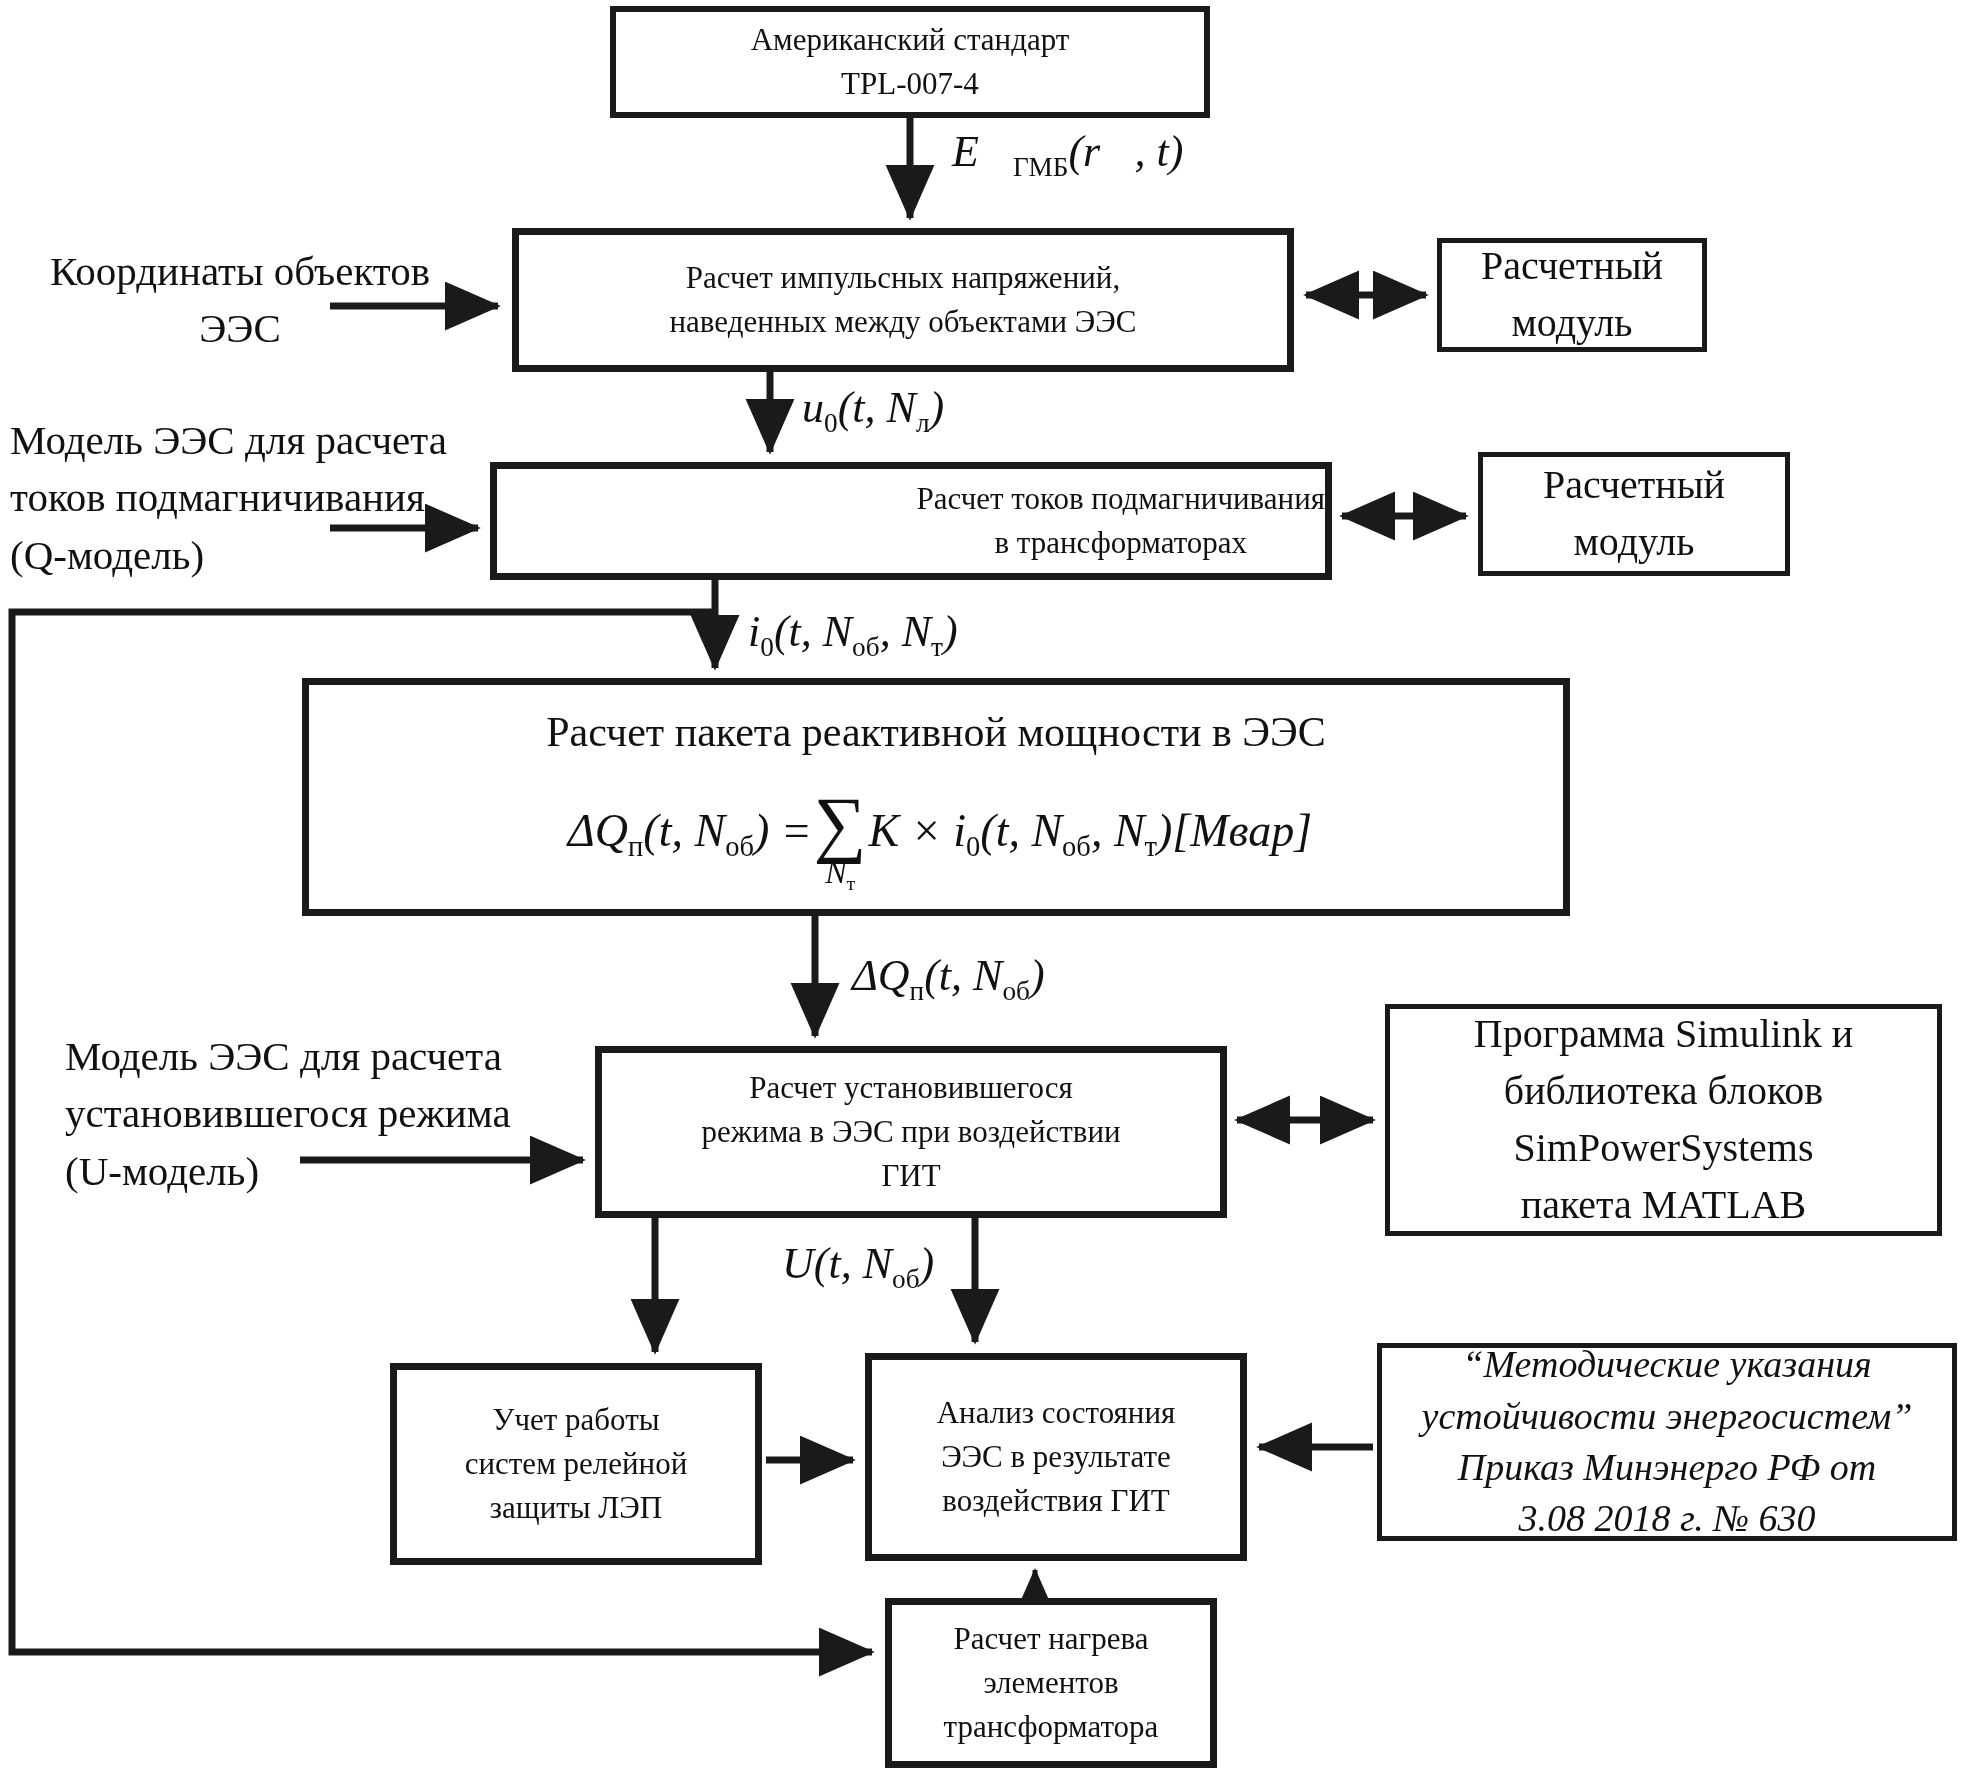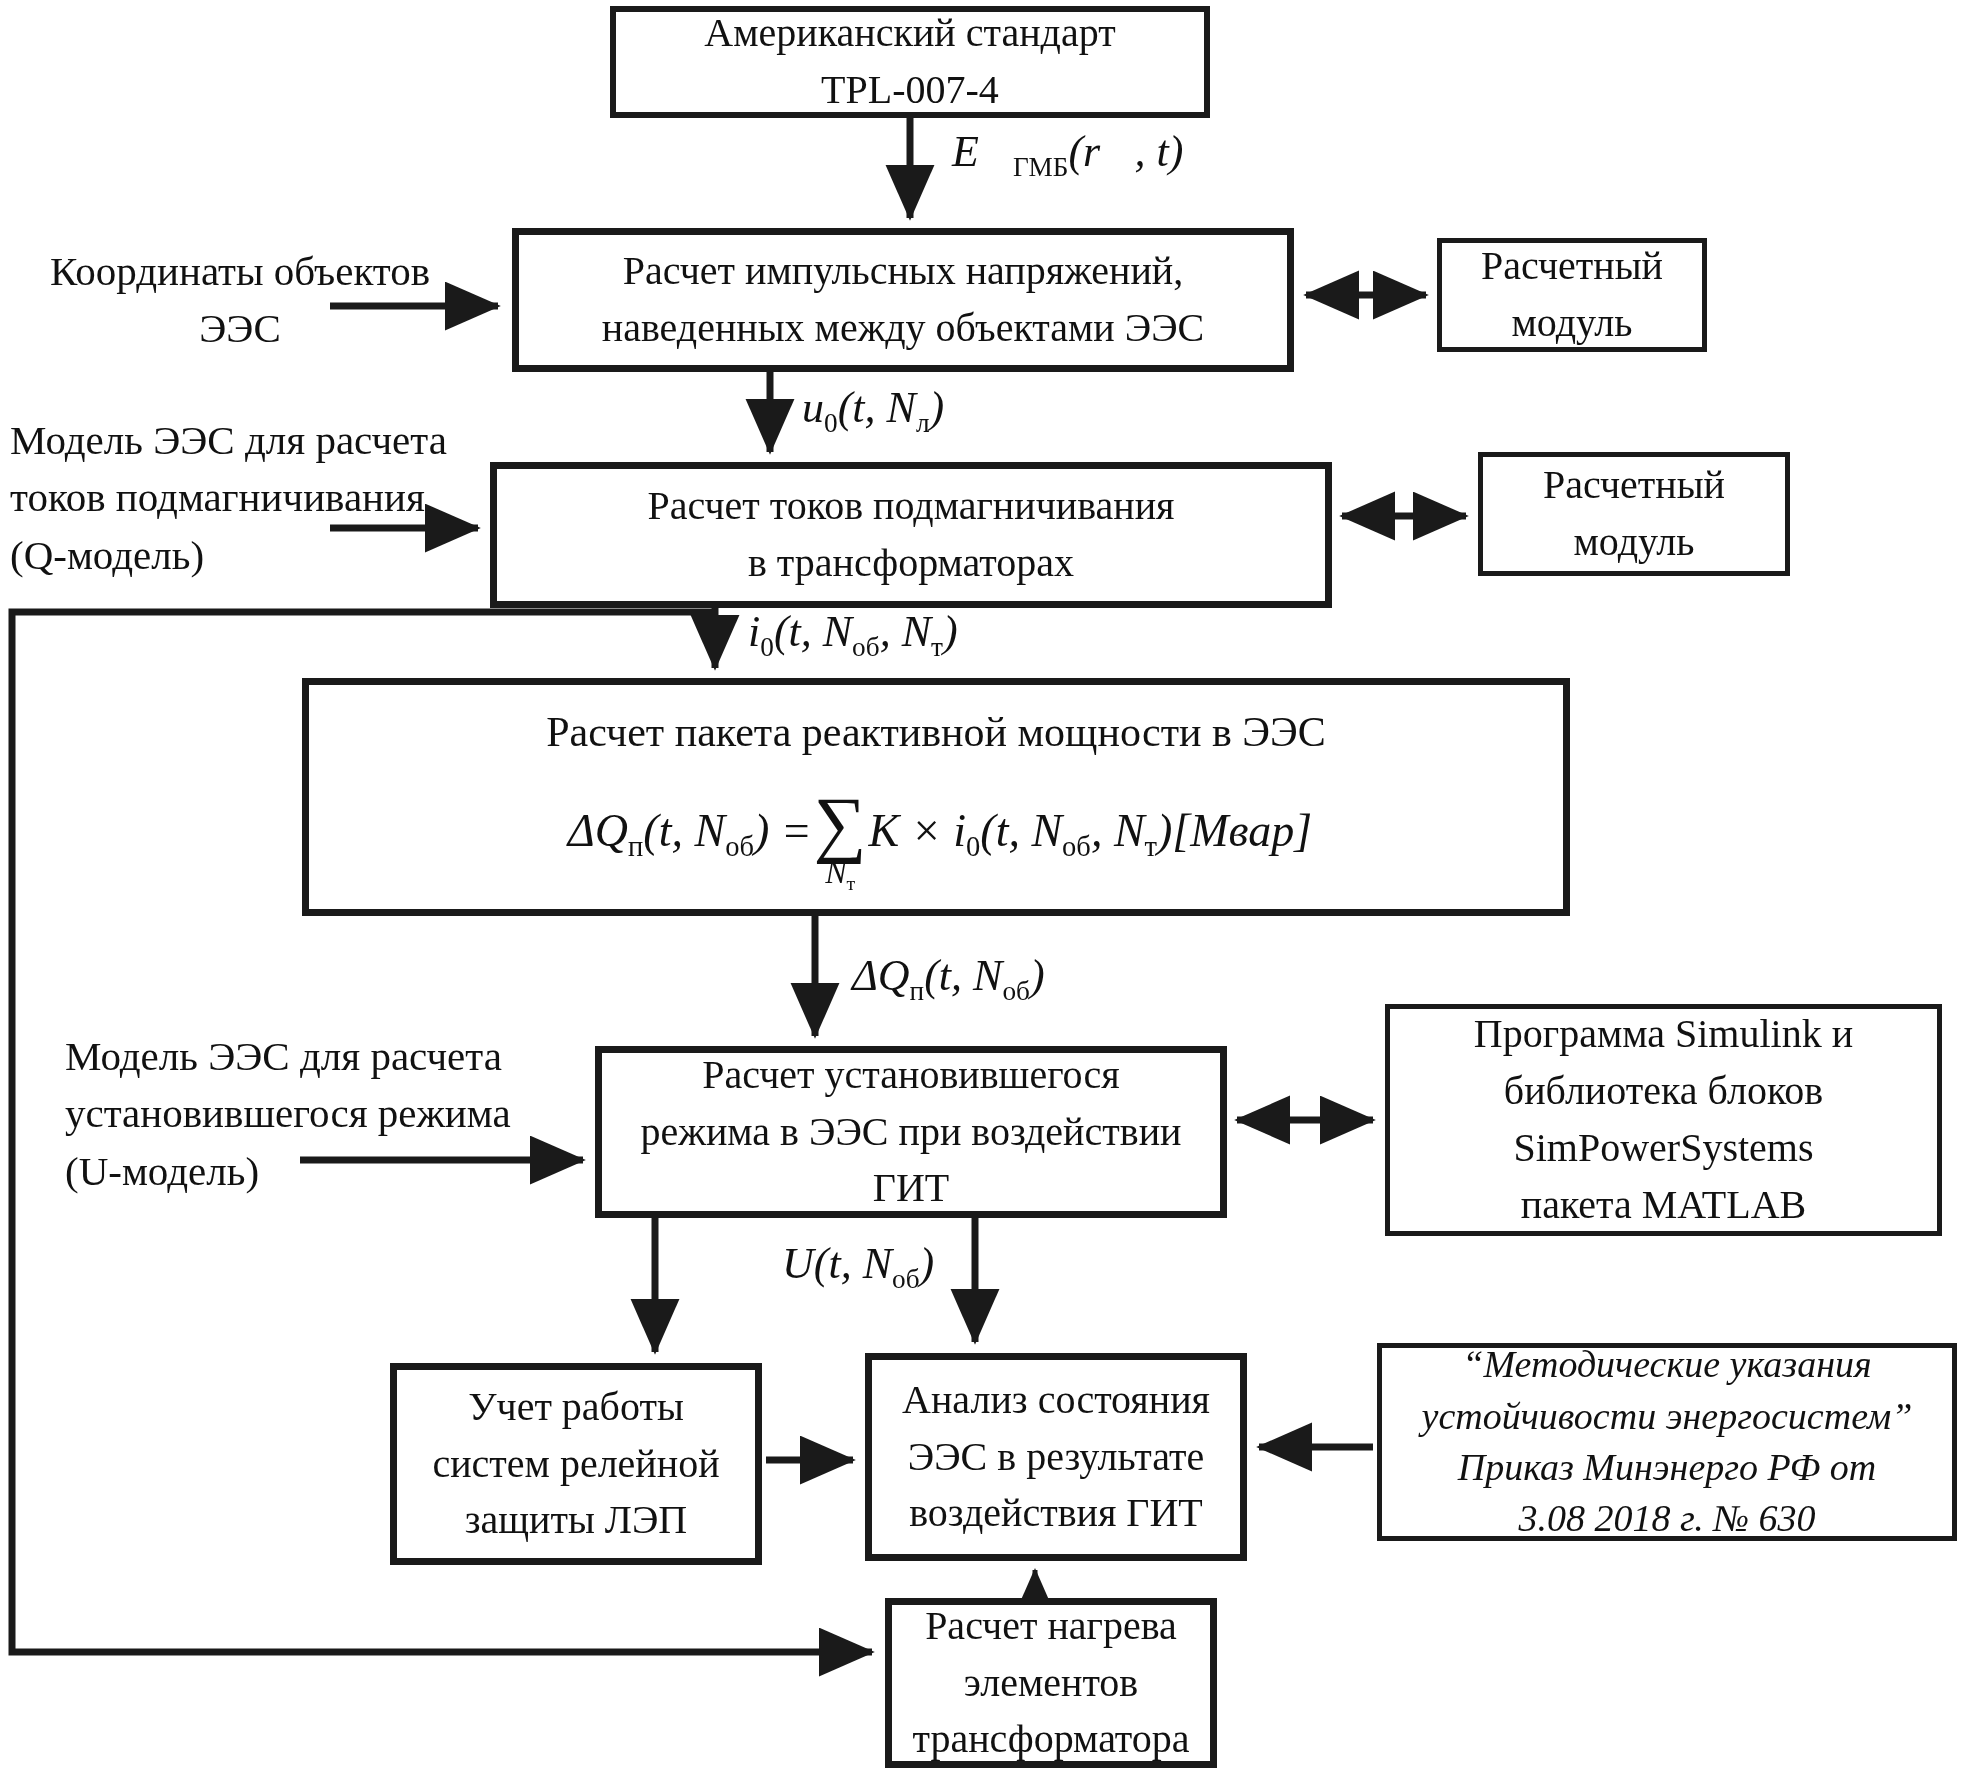--- a/index.html
+++ b/index.html
@@ -7,21 +7,21 @@
     position:relative;width:1974px;height:1772px;background:#ffffff;
     font-family:"Liberation Serif", serif;color:#111;overflow:hidden;
   }
   svg.connectors{position:absolute;left:0;top:0;z-index:0;}
   .box{
     position:absolute;background:#fff;border:7px solid #1a1a1a;box-sizing:border-box;
     display:flex;flex-direction:column;align-items:center;justify-content:center;
     text-align:center;z-index:1;
   }
   .box.thin{border-width:5px;}
-  .box .label{font-size:40px;line-height:1.42;white-space:pre-line;}
+  .box .label{font-size:31px;line-height:1.42;white-space:pre-line;}
   .box.small .label{font-size:40px;}
   .box.method .label{font-size:38px;line-height:1.35;}
   .side-label{
     position:absolute;font-size:41px;line-height:1.4;white-space:pre-line;z-index:1;
   }
   .side-label.centered{text-align:center;}
   .signal{position:absolute;font-style:italic;font-size:44px;z-index:1;white-space:nowrap;}
   .signal sub,.formula sub{font-style:normal;font-size:62%;}
   .reactive-title{font-size:42px;margin-bottom:26px;}
   .formula-row{display:flex;align-items:center;justify-content:center;font-size:46px;font-style:italic;margin-left:8px;}
@@ -69,21 +69,21 @@
   <div class="box" style="left:512px;top:228px;width:782px;height:144px;">
     <div class="label">Расчет импульсных напряжений,
 наведенных между объектами ЭЭС</div>
   </div>
 
   <div class="box thin small" style="left:1437px;top:238px;width:270px;height:114px;">
     <div class="label">Расчетный
 модуль</div>
   </div>
 
-  <div class="box" style="left:490px;top:462px;width:842px;height:146px;">
+  <div class="box" style="left:490px;top:462px;width:842px;height:118px;align-items:flex-end;">
     <div class="label">Расчет токов подмагничивания
 в трансформаторах</div>
   </div>
 
   <div class="box thin small" style="left:1478px;top:452px;width:312px;height:124px;">
     <div class="label">Расчетный
 модуль</div>
   </div>
 
   <div class="box" style="left:302px;top:678px;width:1268px;height:238px;">

